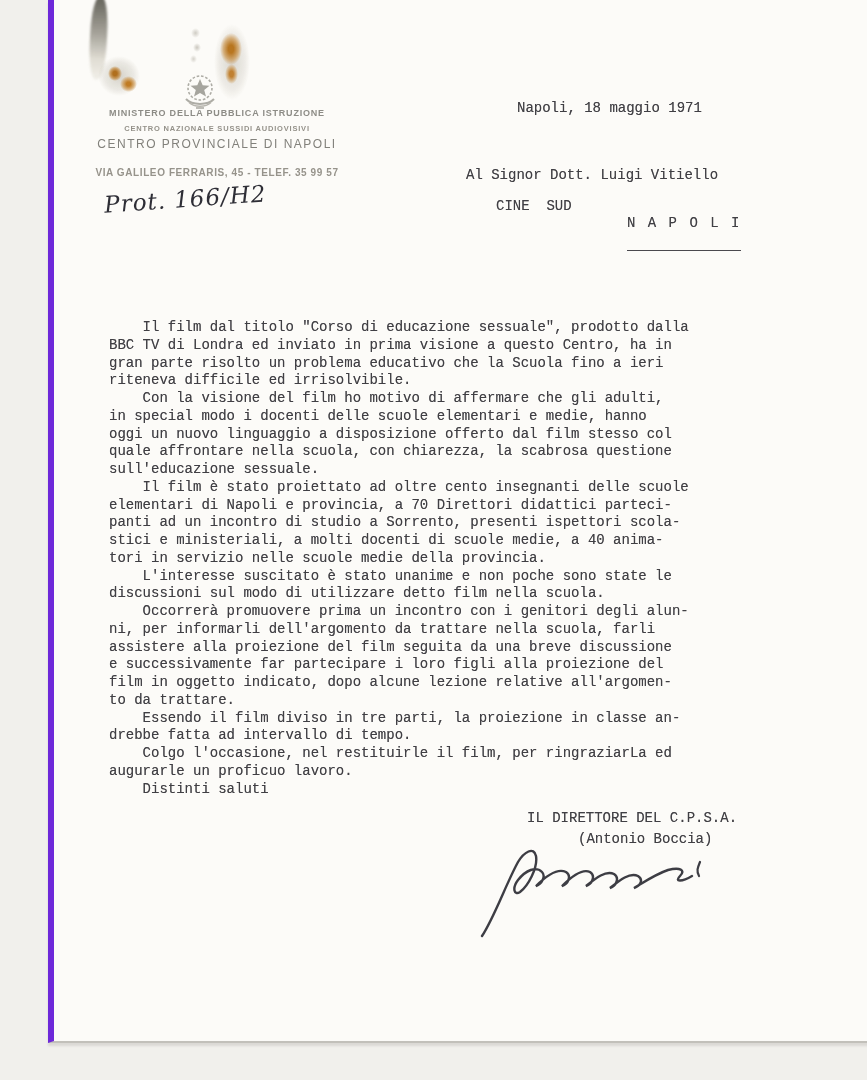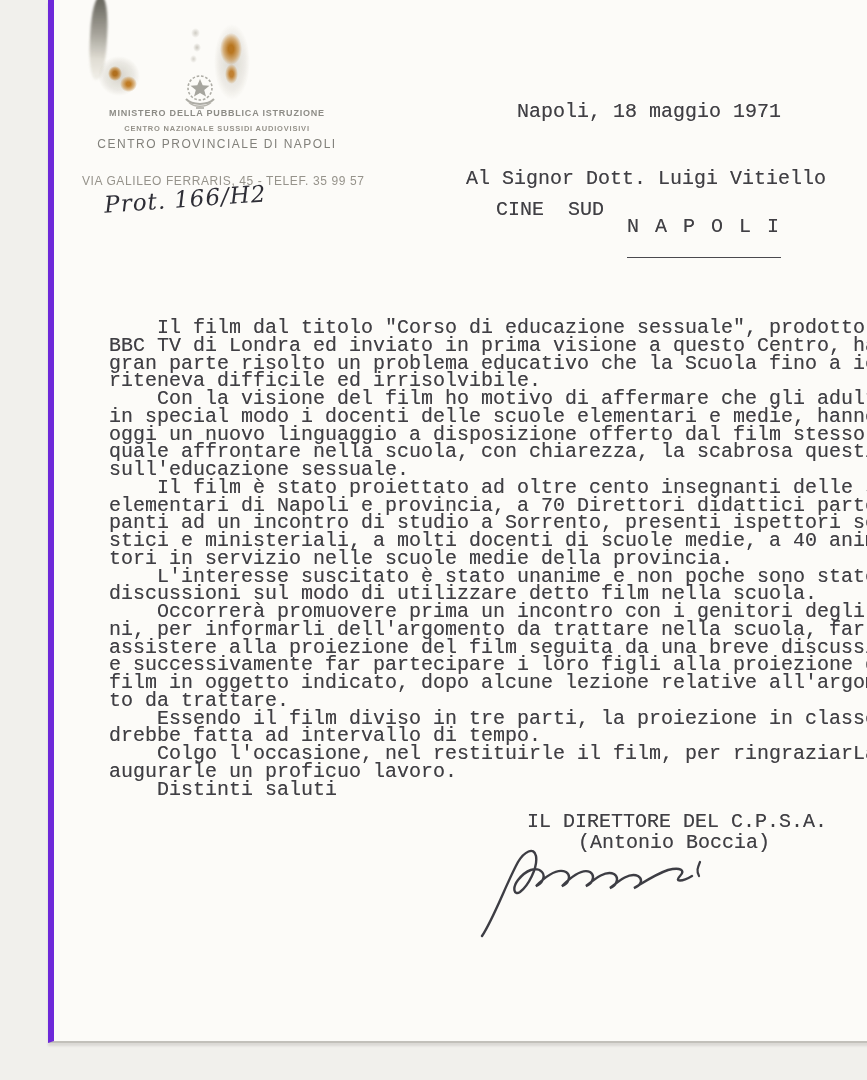--- a/index.html
+++ b/index.html
@@ -44,32 +44,32 @@
     background:radial-gradient(closest-side,rgba(140,134,118,.4),transparent);}
   .dot2{left:139px;top:43px;width:8px;height:9px;border-radius:50%;
     background:radial-gradient(closest-side,rgba(140,134,118,.45),transparent);}
   .dot3{left:136px;top:55px;width:7px;height:8px;border-radius:50%;
     background:radial-gradient(closest-side,rgba(140,134,118,.35),transparent);}
   
   .emblem{position:absolute;left:124px;top:70px;opacity:.85;}
   .letterhead{position:absolute;left:28px;top:108px;width:270px;text-align:center;color:#8d8c86;}
   .lh1{font-size:9px;letter-spacing:.8px;font-weight:bold;margin-bottom:6px;white-space:nowrap;}
   .lh2{font-size:7.5px;letter-spacing:.8px;font-weight:bold;margin-bottom:4px;white-space:nowrap;color:#949189;}
-  .lh3{font-size:12px;letter-spacing:1.5px;margin-bottom:23px;white-space:nowrap;color:#82817b;}
-  .lh4{font-size:12px;letter-spacing:.6px;font-weight:normal;white-space:nowrap;color:#96938b;}
+  .lh3{font-size:12px;letter-spacing:1.5px;margin-bottom:16px;white-space:nowrap;color:#82817b;}
+  .lh4{font-size:10px;letter-spacing:.6px;font-weight:bold;white-space:nowrap;color:#96938b;}
   
   .prot{
     position:absolute;left:50px;top:186px;
     font-family:"DejaVu Serif",serif;font-style:italic;font-size:23px;
     color:#2e2e36;transform:rotate(-4deg);letter-spacing:1px;white-space:nowrap;
   }
   
   .tw{
     position:absolute;font-family:"Liberation Mono","DejaVu Sans Mono",monospace;
-    font-size:20px;color:#403f44;white-space:pre;
+    font-size:14px;color:#403f44;white-space:pre;
     text-shadow:0 0 .6px rgba(64,63,68,.55);
   }
   .date{left:463px;top:100px;}
   .rcpt1{left:412px;top:167px;}
   .rcpt2{left:442px;top:198px;text-align:right;}
   .rcpt3{left:573px;top:215px;letter-spacing:2px;border-bottom:1.5px solid #4a494e;padding-bottom:19px;}
   .subject{left:55px;top:277px;}
   .body-block{left:55px;top:319px;line-height:17.75px;white-space:pre;}
   .sig-title{left:473px;top:810px;}
   .sig-name{left:508px;top:831px;margin-left:16px;}

